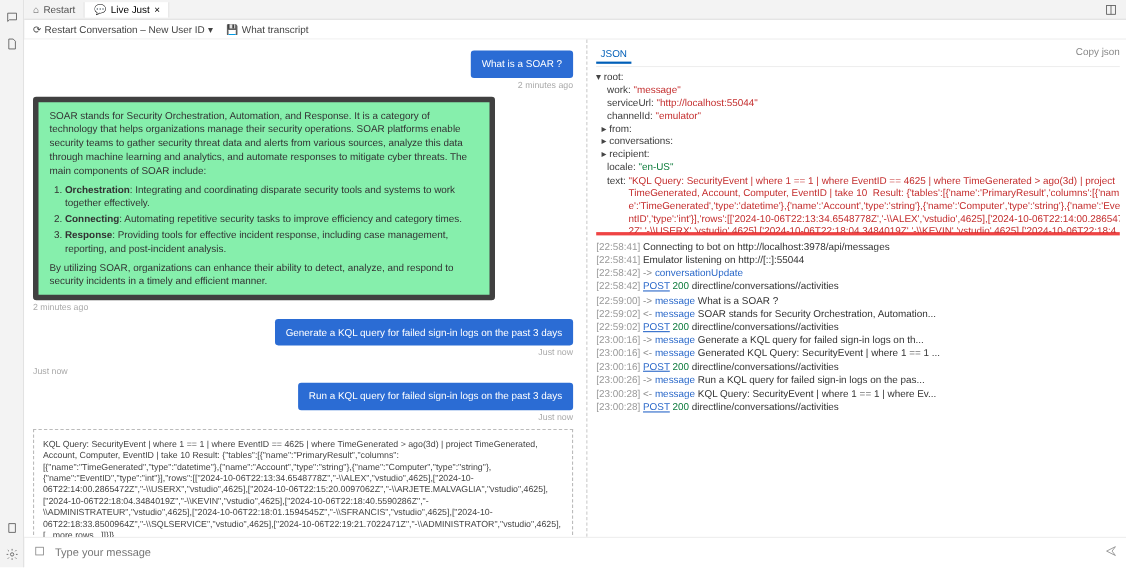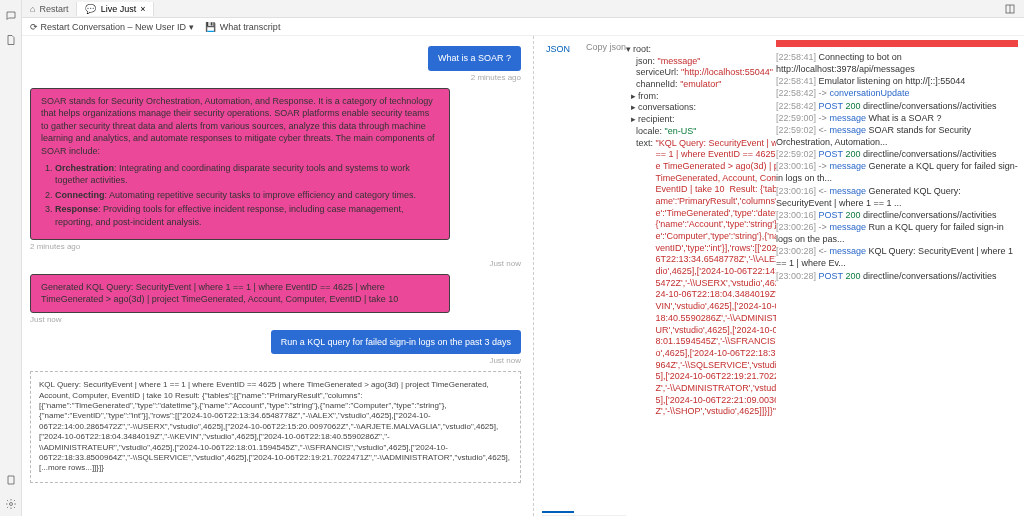--- a/index.html
+++ b/index.html
@@ -13,43 +13,43 @@
 .tab.active{background:#fff;color:#000}
 .toolbar{height:18px;display:flex;align-items:center;padding:0 8px;gap:12px;border-bottom:1px solid #eee;font-size:9px;color:#444}
 .toolbar .item{display:flex;align-items:center;gap:3px;cursor:pointer}
 .panes{flex:1;display:flex;min-height:0}
 .chat{flex:1;border-right:1px dashed #ccc;display:flex;flex-direction:column;min-height:0;background:#fff;padding:4px 8px 0 8px;overflow:hidden}
 .chat-scroll{flex:1;overflow-y:auto;padding-right:4px}
 .msg-row{display:flex;margin:6px 0}
 .msg-row.right{justify-content:flex-end}
 .bubble{max-width:340px;padding:6px 10px;border-radius:3px;font-size:9px;line-height:1.4}
 .bubble.user{background:#2b6cd4;color:#fff}
-.bubble.bot{background:#ec4899;color:#333;border:1px solid #404040}
+.bubble.bot{background:#86efac;color:#333;border:5px solid #404040}
 .bubble.bot.wide{max-width:420px}
 .meta{font-size:8px;color:#aaa;margin-top:2px}
 .msg-row.right .meta{text-align:right}
 .bubble ol{margin:4px 0 4px 14px}
 .bubble li{margin-bottom:2px}
 .composer{display:flex;align-items:center;padding:6px 8px;border-top:1px solid #eee;gap:8px}
 .composer input{flex:1;border:none;outline:none;font-size:10px;color:#777}
 .composer .ico{color:#888;cursor:pointer}
-.inspector{width:490px;display:flex;flex-direction:row;min-height:0;font-family:Consolas,monospace;font-size:9px;padding:4px 6px 0 8px}
+.inspector{width:490px;display:flex;flex-direction:column;min-height:0;font-family:Consolas,monospace;font-size:9px;padding:4px 6px 0 8px}
 .insp-tabs{display:flex;gap:12px;border-bottom:1px solid #eee;padding:2px 0}
 .insp-tab{padding:2px 4px;color:#555;cursor:pointer}
 .insp-tab.active{color:#005fb8;border-bottom:2px solid #005fb8}
 .copy{margin-left:auto;color:#888;cursor:pointer}
 .json-tree{flex:0 0 150px;overflow:auto;padding:4px 0;line-height:1.3;white-space:pre;color:#444}
 .k{color:#3b3b3b}
 .s{color:#c42e2e}
 .l{color:#0a7a3a}
-.log{flex:1;overflow:auto;border-top:7px solid #ef4444;padding:4px 0;line-height:1.35;white-space:pre-wrap}
+.log{flex:1;overflow:auto;border-top:3px solid #ef4444;padding:4px 0;line-height:1.35;white-space:pre-wrap}
 .log .line{color:#888}
 .log .ts{color:#999}
 .log .ok{color:#0a7a3a}
-.log .mth{color:#2a68c9;}
+.log .mth{color:#2a68c9;text-decoration:underline}
 .log .msg{color:#2a68c9;}
 .log .tx{color:#333}
 .log .arr{color:#888}
 .bot-input{border:1px dashed #bbb;margin-top:6px;padding:8px;font-size:8px;line-height:1.3;color:#444;max-height:140px;overflow:auto}
 svg{width:12px;height:12px;stroke:currentColor;fill:none;stroke-width:1.5}
 </style>
 </head>
 <body>
 
 <div class="activitybar">
@@ -116,36 +116,37 @@
           <div>
             <div class="bubble user">What is a SOAR ?</div>
             <div class="meta">2 minutes ago</div>
           </div>
         </div>
         <div class="msg-row">
           <div>
             <div class="bubble bot wide">
               <div>SOAR stands for Security Orchestration, Automation, and Response. It is a category of technology that helps organizations manage their security operations. SOAR platforms enable security teams to gather security threat data and alerts from various sources, analyze this data through machine learning and analytics, and automate responses to mitigate cyber threats. The main components of SOAR include:</div>
               <ol>
-                <li><b>Orchestration</b><span>: Integrating and coordinating disparate security tools and systems to work together activities.</span></li>
+                <li><b>Orchestration</b><span>: Integrating and coordinating disparate security tools and systems to work together effectively.</span></li>
                 <li><b>Connecting</b><span>: Automating repetitive security tasks to improve efficiency and category times.</span></li>
                 <li><b>Response</b><span>: Providing tools for effective incident response, including case management, reporting, and post-incident analysis.</span></li>
               </ol>
+              <div>By utilizing SOAR, organizations can enhance their ability to detect, analyze, and respond to security incidents in a timely and efficient manner.</div>
             </div>
             <div class="meta">2 minutes ago</div>
           </div>
         </div>
         <div class="msg-row right">
           <div>
+            <div class="bubble user">Generate a KQL query for failed sign-in logs on the past 3 days</div>
             <div class="meta">Just now</div>
           </div>
         </div>
         <div class="msg-row">
           <div>
-            <div class="bubble bot wide">Generated KQL Query: SecurityEvent | where 1 == 1 | where EventID == 4625 | where TimeGenerated &gt; ago(3d) | project TimeGenerated, Account, Computer, EventID | take 10</div>
             <div class="meta">Just now</div>
           </div>
         </div>
         <div class="msg-row right">
           <div>
             <div class="bubble user">Run a KQL query for failed sign-in logs on the past 3 days</div>
             <div class="meta">Just now</div>
           </div>
         </div>
         <div class="bot-input">KQL Query: SecurityEvent | where 1 == 1 | where EventID == 4625 | where TimeGenerated &gt; ago(3d) | project TimeGenerated, Account, Computer, EventID | take 10
@@ -153,31 +154,40 @@
 Result: {"tables":[{"name":"PrimaryResult","columns":[{"name":"TimeGenerated","type":"datetime"},{"name":"Account","type":"string"},{"name":"Computer","type":"string"},{"name":"EventID","type":"int"}],"rows":[["2024-10-06T22:13:34.6548778Z","-\\ALEX","vstudio",4625],["2024-10-06T22:14:00.2865472Z","-\\USERX","vstudio",4625],["2024-10-06T22:15:20.0097062Z","-\\ARJETE.MALVAGLIA","vstudio",4625],["2024-10-06T22:18:04.3484019Z","-\\KEVIN","vstudio",4625],["2024-10-06T22:18:40.5590286Z","-\\ADMINISTRATEUR","vstudio",4625],["2024-10-06T22:18:01.1594545Z","-\\SFRANCIS","vstudio",4625],["2024-10-06T22:18:33.8500964Z","-\\SQLSERVICE","vstudio",4625],["2024-10-06T22:19:21.7022471Z","-\\ADMINISTRATOR","vstudio",4625],[...more rows...]]}]}</div>
       </div>
     </div>
 
     <div class="inspector">
       <div class="insp-tabs">
         <div class="insp-tab active">JSON</div>
         <div class="copy">Copy json</div>
       </div>
       <div class="json-tree" id="json-tree">▾ <span class="k">root:</span>
-    <span class="k">json:</span> <span class="s">"message"</span>
+    <span class="k">work:</span> <span class="s">"message"</span>
     <span class="k">serviceUrl:</span> <span class="s">"http://localhost:55044"</span>
     <span class="k">channelId:</span> <span class="s">"emulator"</span>
   ▸ <span class="k">from:</span>
   ▸ <span class="k">conversations:</span>
   ▸ <span class="k">recipient:</span>
     <span class="k">locale:</span> <span class="l">"en-US"</span>
     <span class="k">text:</span> <span class="s" style="white-space:pre-wrap;word-break:break-all;display:inline-block;max-width:450px;vertical-align:top">"KQL Query: SecurityEvent | where 1 == 1 | where EventID == 4625 | where TimeGenerated &gt; ago(3d) | project TimeGenerated, Account, Computer, EventID | take 10  Result: {'tables':[{'name':'PrimaryResult','columns':[{'name':'TimeGenerated','type':'datetime'},{'name':'Account','type':'string'},{'name':'Computer','type':'string'},{'name':'EventID','type':'int'}],'rows':[['2024-10-06T22:13:34.6548778Z','-\\ALEX','vstudio',4625],['2024-10-06T22:14:00.2865472Z','-\\USERX','vstudio',4625],['2024-10-06T22:18:04.3484019Z','-\\KEVIN','vstudio',4625],['2024-10-06T22:18:40.5590286Z','-\\ADMINISTRATEUR','vstudio',4625],['2024-10-06T22:18:01.1594545Z','-\\SFRANCIS','vstudio',4625],['2024-10-06T22:18:33.8500964Z','-\\SQLSERVICE','vstudio',4625],['2024-10-06T22:19:21.7022471Z','-\\ADMINISTRATOR','vstudio',4625],['2024-10-06T22:21:09.00363972Z','-\\SHOP','vstudio',4625]]}]}"</span>
      
     
     
      
      
      </div>
       <div class="log" id="log-panel"><div class="line"><span class="ts">[22:58:41]</span> <span class="tx">Connecting to bot on http://localhost:3978/api/messages</span></div><div class="line"><span class="ts">[22:58:41]</span> <span class="tx">Emulator listening on http://[::]:55044</span></div><div class="line"><span class="ts">[22:58:42]</span> <span class="arr">-&gt;</span> <span class="msg">conversationUpdate</span> <span class="tx"></span></div><div class="line"><span class="ts">[22:58:42]</span> <span class="mth">POST</span> <span class="ok">200</span> <span class="tx">directline/conversations/<conversationid>/activities</conversationid></span></div><div class="line"><span class="ts">[22:59:00]</span> <span class="arr">-&gt;</span> <span class="msg">message</span> <span class="tx">What is a SOAR ?</span></div><div class="line"><span class="ts">[22:59:02]</span> <span class="arr">&lt;-</span> <span class="msg">message</span> <span class="tx">SOAR stands for Security Orchestration, Automation...</span></div><div class="line"><span class="ts">[22:59:02]</span> <span class="mth">POST</span> <span class="ok">200</span> <span class="tx">directline/conversations/<conversationid>/activities</conversationid></span></div><div class="line"><span class="ts">[23:00:16]</span> <span class="arr">-&gt;</span> <span class="msg">message</span> <span class="tx">Generate a KQL query for failed sign-in logs on th...</span></div><div class="line"><span class="ts">[23:00:16]</span> <span class="arr">&lt;-</span> <span class="msg">message</span> <span class="tx">Generated KQL Query: SecurityEvent | where 1 == 1 ...</span></div><div class="line"><span class="ts">[23:00:16]</span> <span class="mth">POST</span> <span class="ok">200</span> <span class="tx">directline/conversations/<conversationid>/activities</conversationid></span></div><div class="line"><span class="ts">[23:00:26]</span> <span class="arr">-&gt;</span> <span class="msg">message</span> <span class="tx">Run a KQL query for failed sign-in logs on the pas...</span></div><div class="line"><span class="ts">[23:00:28]</span> <span class="arr">&lt;-</span> <span class="msg">message</span> <span class="tx">KQL Query: SecurityEvent | where 1 == 1 | where Ev...</span></div><div class="line"><span class="ts">[23:00:28]</span> <span class="mth">POST</span> <span class="ok">200</span> <span class="tx">directline/conversations/<conversationid>/activities</conversationid></span></div></div>
     </div>
   </div>
 
+  <div class="composer">
+    <div class="ico"><svg viewBox="0 0 24 24">
+          <rect x="5" y="5" width="14" height="14"></rect>
+        </svg></div>
+    <input placeholder="Type your message" style="">
+    <div class="ico"><svg viewBox="0 0 24 24">
+          <path d="M4 12l16-8-6 8 6 8z"></path>
+        </svg></div>
+  </div>
 </div>
 
 </body></html>

